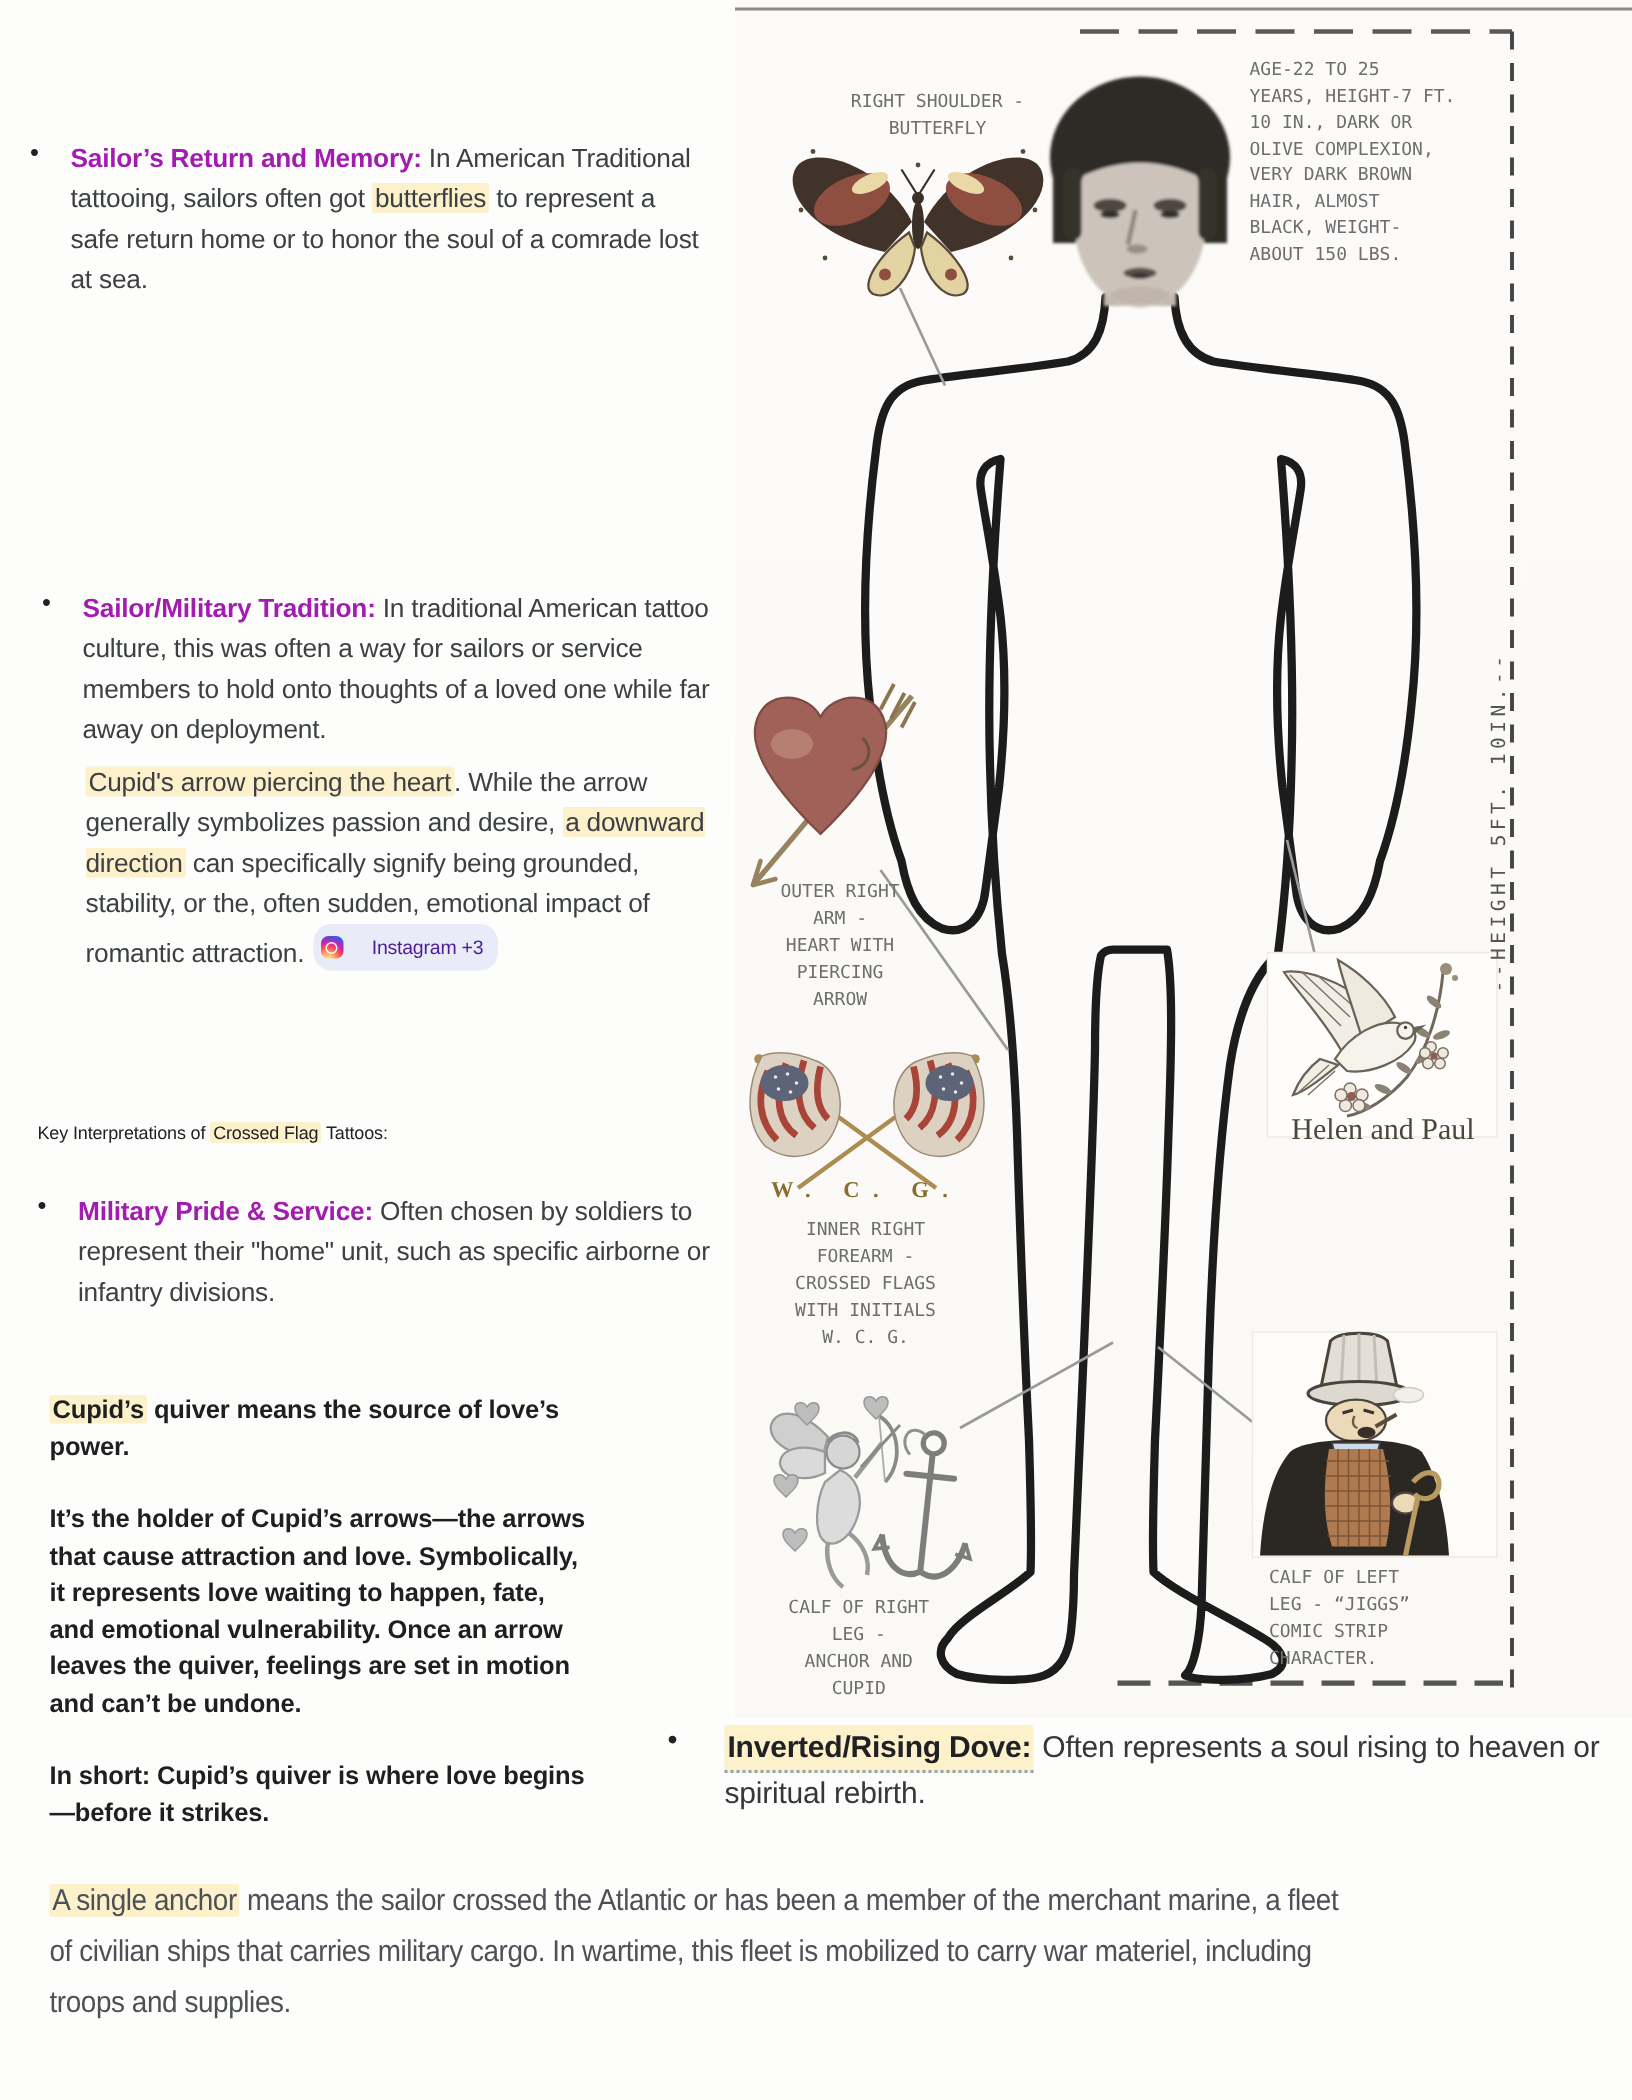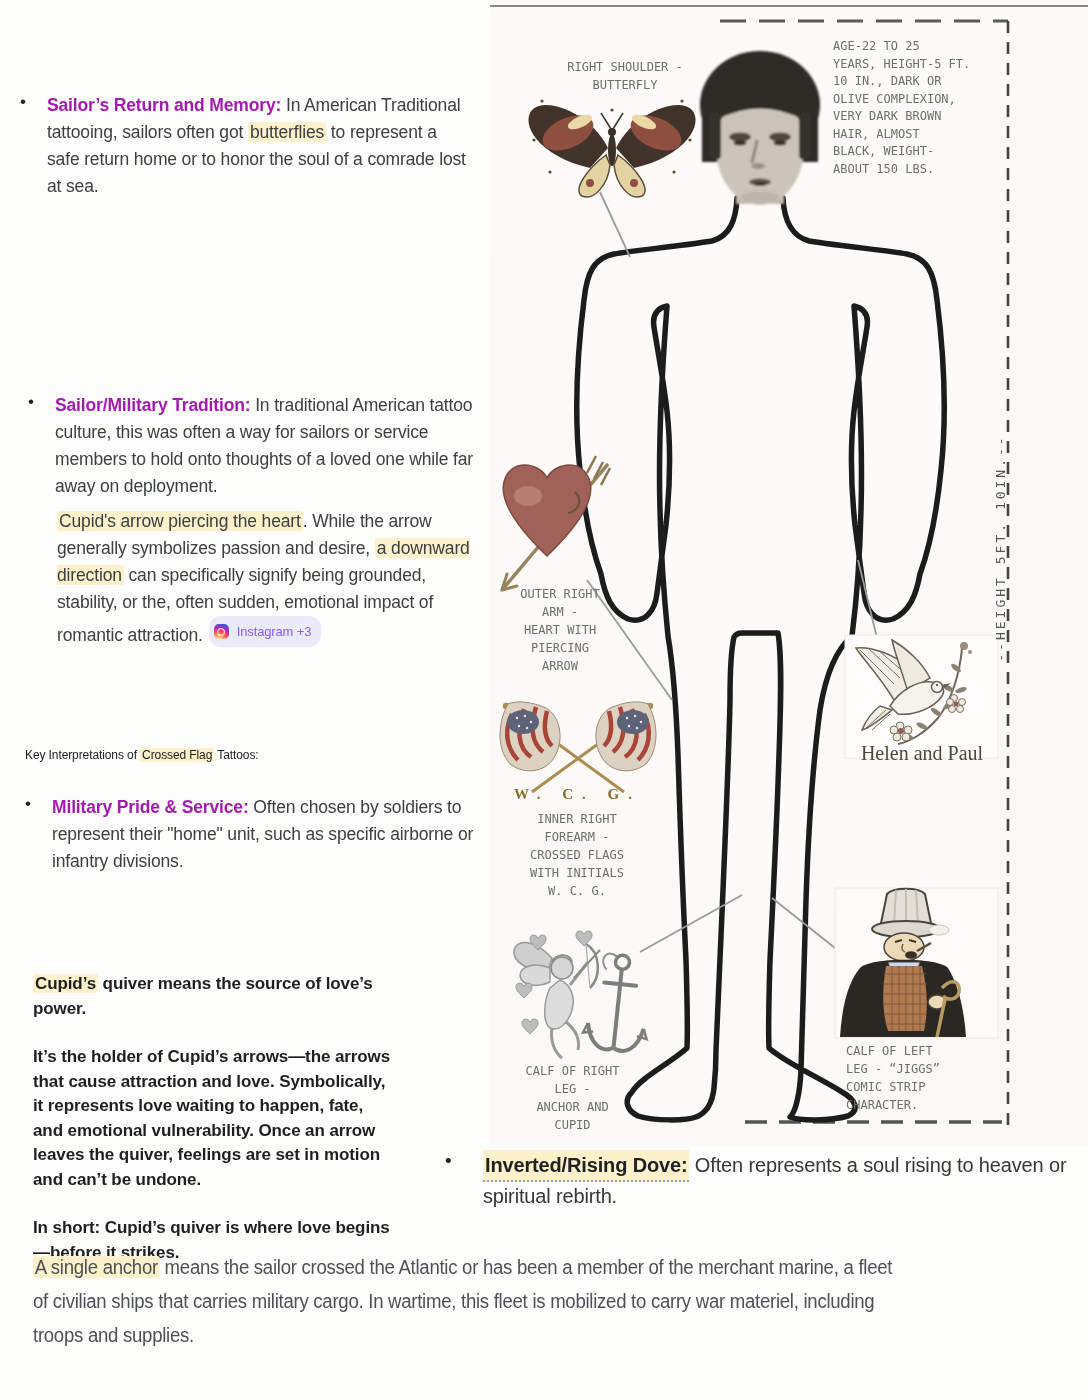--- a/index.html
+++ b/index.html
@@ -11,29 +11,29 @@
   }
   .abs{position:absolute;}
   
   .bullet-item{display:flex;}
   .bullet-marker{width:27px;flex:0 0 27px;color:#202124;font-size:17px;}
   .btxt{font-size:17.5px;line-height:27px;letter-spacing:-0.15px;}
   .b{font-weight:bold;color:#a21caf;}
   .hl{background:#fcf1cb;border-radius:2px;padding:0 2px;}
   .para{font-size:17.5px;line-height:27px;letter-spacing:-0.15px;}
   .heading{font-size:12px;font-weight:normal;color:#202124;letter-spacing:-0.1px;}
-  .quiver{font-size:17px;line-height:24.5px;font-weight:bold;color:#1d1f21;letter-spacing:-0.1px;margin-top:44px;}
+  .quiver{font-size:17px;line-height:24.5px;font-weight:bold;color:#1d1f21;letter-spacing:-0.1px;}
   .quiver p{margin:0 0 24px 0;}
   .dove-bullet .bullet-marker{width:38px;flex:0 0 38px;font-size:19px;}
   .dove-bullet .btxt{font-size:20px;line-height:31px;color:#35383b;}
   .dove-lead{font-weight:bold;color:#202124;background:#fcf1cb;border-bottom:2px dotted #8fa3b8;padding:4px 2px;}
   .anchor-para{font-size:20px;line-height:34px;color:#4d5156;letter-spacing:-0.3px;transform:scaleX(.93);transform-origin:left top;width:940px;}
   
-  .src-badge{display:inline-flex;align-items:center;gap:8px;background:#e9ecf8;border-radius:12px;
-    padding:2px 10px 2px 5px;font-size:13px;color:#8b5cf6;vertical-align:2px;margin-left:6px;cursor:pointer;}
+  .src-badge{display:inline-flex;align-items:center;gap:19px;background:#e9ecf8;border-radius:12px;
+    padding:2px 10px 2px 5px;font-size:13px;color:#4c1d95;vertical-align:2px;margin-left:6px;cursor:pointer;}
   .ig-icon{width:15px;height:15px;border-radius:5px;position:relative;flex:0 0 15px;
     background:radial-gradient(circle at 30% 110%,#fdf497 5%,#fd5949 45%,#d6249f 60%,#285AEB 90%);}
   .ig-icon::after{content:"";position:absolute;left:3.5px;top:3.5px;width:6px;height:6px;border:1.3px solid #fff;border-radius:50%;}
   
   #illustration{left:490px;top:0;width:598px;height:1145px;background:linear-gradient(180deg,#fcfbf9,#faf9f6);}
   .hand{font-family:"DejaVu Sans Mono",monospace;font-size:12px;line-height:18px;color:#6e6e6e;white-space:pre-line;}
   .hand.center{text-align:center;}
   .dove-caption{font-family:"Liberation Serif",serif;font-size:20px;color:#4e463c;text-align:center;}
   .initials{font-family:"Liberation Serif",serif;font-weight:bold;font-size:15px;color:#8a6d2a;letter-spacing:9px;text-align:center;}
   .height-label{font-family:"DejaVu Sans Mono",monospace;font-size:13px;color:#555;letter-spacing:3px;white-space:nowrap;
@@ -306,21 +306,21 @@
       <ellipse cx="447" cy="1002" rx="9" ry="7" fill="#ecd9b8" stroke="#4a443c" stroke-width="1.5"></ellipse>
       <path d="M452,988 C462,977 471,982 469,992 C467,1000 458,1001 453,996" stroke="#b89a62" stroke-width="3.5" fill="none"></path>
       <line x1="455" y1="999" x2="447" y2="1037" stroke="#b89a62" stroke-width="3.5"></line>
     </g>
   </svg>
 
   
   <div class="abs hand center" style="left:30px;top:58px;width:210px;">RIGHT SHOULDER -
 BUTTERFLY</div>
   <div class="abs hand" style="left:343px;top:38px;width:172px;line-height:17.5px;">AGE-22 TO 25
-YEARS, HEIGHT-5 FT.
+YEARS, HEIGHT-7 FT.
 10 IN., DARK OR
 OLIVE COMPLEXION,
 VERY DARK BROWN
 HAIR, ALMOST
 BLACK, WEIGHT-
 ABOUT 150 LBS.</div>
   <div class="abs hand center" style="left:5px;top:585px;width:130px;">OUTER RIGHT
 ARM -
 HEART WITH
 PIERCING

